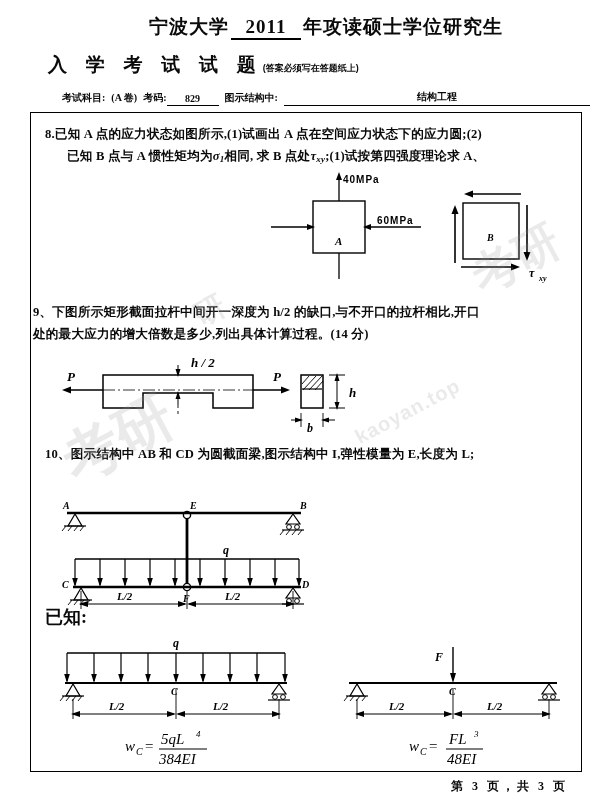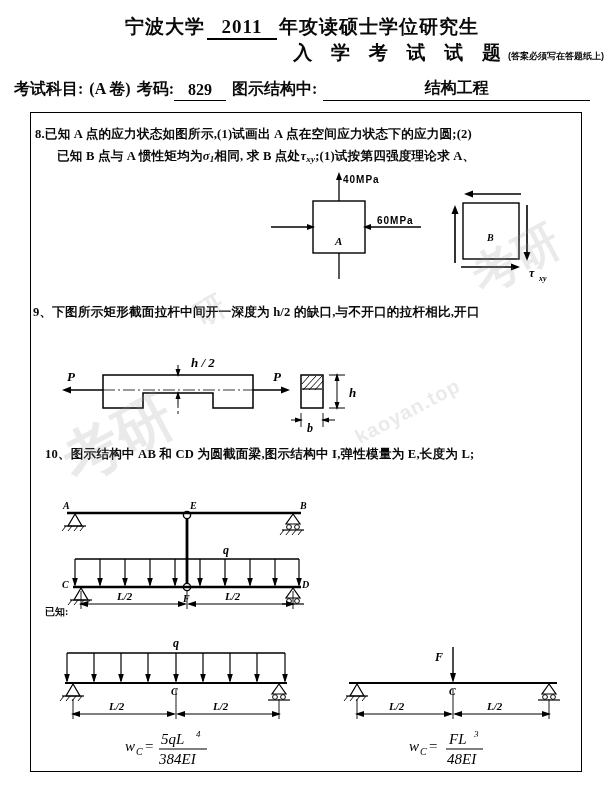--- a/index.html
+++ b/index.html
@@ -4,45 +4,45 @@
 <style>
   html,body{margin:0;padding:0;}
   body{
     width:604px;height:810px;
     background:#fff;
     font-family:"Liberation Serif","DejaVu Serif",serif;
     color:#0a0a0a;
     position:relative;
     overflow:hidden;
   }
-  .page{position:absolute;inset:0;}
+  .page{position:absolute;inset:0;padding-left:48px;}
 
   
   .hdr-line1{
     text-align:center;font-size:19px;font-weight:bold;
     letter-spacing:1px;margin-top:14px;
   }
   .hdr-line1 .fill{
     display:inline-block;min-width:62px;text-align:center;
     border-bottom:2px solid #000;padding:0 4px;margin:0 2px;
   }
   .hdr-line2{
-    text-align:right;margin-top:0;
+    text-align:left;margin-top:12px;
   }
   .hdr-line2 .big{
     font-size:19px;font-weight:bold;letter-spacing:7px;
   }
   .hdr-line2 .note{
     font-size:9px;font-weight:bold;letter-spacing:0;
     font-family:"Liberation Sans","DejaVu Sans",sans-serif;
   }
 
   .subject-row{
     margin:12px 14px 0 14px;
-    font-size:16px;font-weight:bold;
+    font-size:10px;font-weight:bold;
     display:flex;align-items:flex-end;
     border-bottom:none;
     white-space:nowrap;
   }
   .subject-row .lbl{padding-bottom:1px;}
   .subject-row .ul{
     border-bottom:1.4px solid #000;
     text-align:center;padding:0 6px 1px 6px;
   }
   .subject-row .ul.w1{min-width:120px;}
@@ -60,25 +60,25 @@
 
   .qtext{
     font-size:12.6px;font-weight:bold;line-height:1.75;
     letter-spacing:0.2px;
   }
   .qtext .ind{display:block;}
   .sub{font-size:9px;vertical-align:-2px;font-style:italic;}
   .ital{font-style:italic;font-family:"Liberation Serif",serif;}
 
   
-  #q8-text{position:absolute;left:4px;top:10px;width:524px;}
+  #q8-text{position:absolute;left:14px;top:10px;width:524px;}
   #q8-text .ind{text-indent:22px;}
   #q9-text{position:absolute;left:2px;top:188px;width:524px;}
   #q10-text{position:absolute;left:14px;top:330px;width:524px;}
-  #known-label{position:absolute;left:14px;top:492px;font-size:10px;font-weight:bold;}
+  #known-label{position:absolute;left:14px;top:492px;font-size:18px;font-weight:bold;}
 
   
   .fig{position:absolute;}
   #fig-q8{left:240px;top:58px;width:290px;height:112px;}
   #fig-q9{left:14px;top:240px;width:330px;height:82px;}
   #fig-q10{left:6px;top:386px;width:300px;height:108px;}
   #fig-ref-left{left:6px;top:512px;width:290px;height:145px;}
   #fig-ref-right{left:300px;top:512px;width:248px;height:145px;}
 
   svg{display:block;overflow:visible;}
@@ -164,20 +164,21 @@
         <text x="216" y="70" font-family="Liberation Serif, serif" font-size="10" font-style="italic" font-weight="bold">B</text>
         <text x="72" y="12" font-family="Liberation Sans, sans-serif" font-size="10" font-weight="bold" letter-spacing="1">40MPa</text>
         <text x="106" y="53" font-family="Liberation Sans, sans-serif" font-size="10" font-weight="bold" letter-spacing="1">60MPa</text>
         <text x="258" y="106" font-family="Liberation Serif, serif" font-size="12" font-style="italic" font-weight="bold">τ</text>
         <text x="268" y="110" font-family="Liberation Serif, serif" font-size="8" font-style="italic" font-weight="bold">xy</text>
       </svg>
     </div>
 
     <div class="qtext" id="q9-text">
       <span>9、</span><span>下图所示矩形截面拉杆中间开一深度为 h/2 的缺口,与不开口的拉杆相比,开口</span>
+      <span class="ind" style="text-indent:0">处的最大应力的增大倍数是多少,列出具体计算过程。(14 分)</span>
     </div>
 
     <div class="fig" id="fig-q9">
       <svg width="330" height="82" viewBox="0 0 330 82">
 
         <path d="M 58,22 L 208,22 L 208,55 L 168,55 L 168,40 L 98,40 L 98,55 L 58,55 Z" class="stroke" stroke-width="1.5"></path>
 
         <line x1="20" y1="37" x2="58" y2="37" class="stroke" stroke-width="1.3"></line>
         <polygon points="17,37 26,33.5 26,40.5" fill="#000"></polygon>
         <line x1="208" y1="37" x2="242" y2="37" class="stroke" stroke-width="1.3"></line>
@@ -413,19 +414,20 @@
         <text x="98" y="126" font-family="Liberation Serif, serif" font-size="15">=</text>
         <text x="118" y="119" font-family="Liberation Serif, serif" font-size="15" font-style="italic">FL</text>
         <text x="143" y="112" font-family="Liberation Serif, serif" font-size="9" font-style="italic">3</text>
         <line x1="115" y1="124" x2="152" y2="124" class="stroke" stroke-width="1.1"></line>
         <text x="116" y="139" font-family="Liberation Serif, serif" font-size="15" font-style="italic">48EI</text>
       </svg>
     </div>
 
   </div>
 
+  <div class="footer">第 3 页，共 3 页</div>
 
   <div class="wm" id="wm1">考研</div>
   <div class="wm" id="wm2">考研</div>
   <div class="wm" id="wm3">kaoyan.top</div>
   <div class="wm" id="wm4">研</div>
 
 </div>
 
 </body></html>

